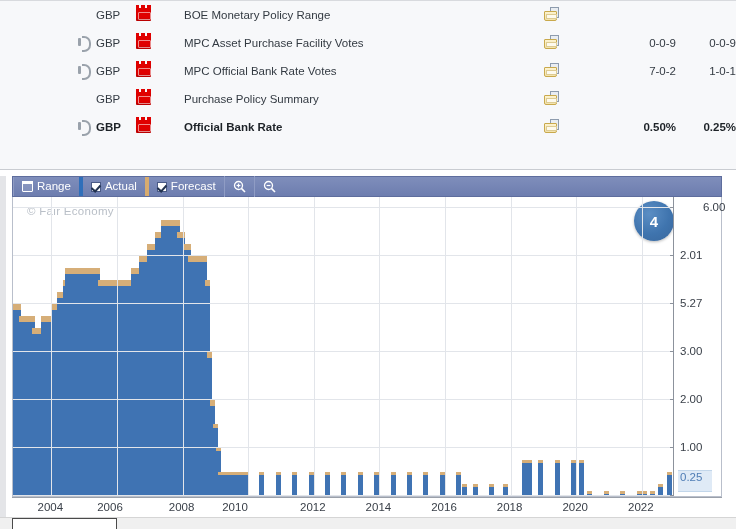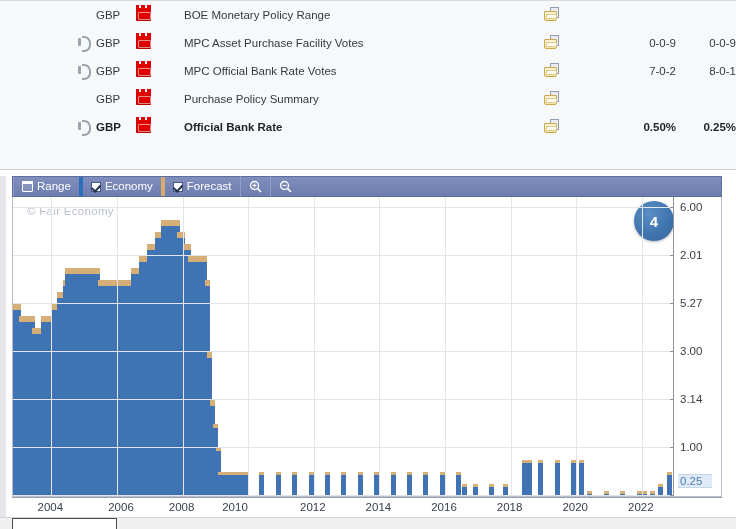--- a/index.html
+++ b/index.html
@@ -171,21 +171,21 @@
   .yaxis {
     position:relative; width:48px; background:#fff;
     border-left:1px solid #8c929c;
   }
   .ylab {
     position:absolute; left:6px; font-size:11.5px; color:#3a4049;
     transform:translateY(-50%); white-space:nowrap;
   }
   .ylab.hl {
     left:4px; color:#4f7db5; background:#dfeaf6;
-    padding:0 10px 0 2px; border-top:1px solid #c2d6ea; border-bottom:1px solid #c2d6ea;
+    padding:0 10px 8px 2px; border-top:1px solid #c2d6ea; border-bottom:1px solid #c2d6ea;
   }
   .ytick { position:absolute; left:-4px; width:4px; height:1px; background:#8c929c; }
 
   
   .xaxis {
     position:absolute; left:0; top:321px; width:710px; height:22px;
     border-top:1px solid #9aa0aa;
   }
   .xlab {
     position:absolute; top:3px; font-size:11.5px; color:#3a4049;
@@ -235,21 +235,21 @@
             <td class="c-prev">0-0-9</td>
           </tr>
           <tr>
             <td class="c-time"></td>
             <td class="c-sound"><span class="snd-icon"></span></td>
             <td class="c-cur">GBP</td>
             <td class="c-imp"><span class="imp-icon"></span></td>
             <td class="c-title">MPC Official Bank Rate Votes</td>
             <td class="c-detail"><span class="det-icon"><span class="pg"></span><span class="fd"></span></span></td>
             <td class="c-actual">7-0-2</td>
-            <td class="c-prev">8-0-1</td>
+            <td class="c-prev">1-0-1</td>
           </tr>
           <tr>
             <td class="c-time"></td>
             <td class="c-sound"></td>
             <td class="c-cur">GBP</td>
             <td class="c-imp"><span class="imp-icon"></span></td>
             <td class="c-title">Purchase Policy Summary</td>
             <td class="c-detail"><span class="det-icon"><span class="pg"></span><span class="fd"></span></span></td>
             <td class="c-actual"></td>
             <td class="c-prev"></td>
@@ -275,21 +275,21 @@
     <div class="chart-toolbar">
 
       <div class="ct-btn">
         <span class="cal-ico"></span>
         <span>Range</span>
       </div>
 
       <div class="ct-sep-blue"></div>
       <div class="ct-btn" style="border-left:none">
         <span class="ct-chk"></span>
-        <span>Economy</span>
+        <span>Actual</span>
       </div>
 
       <div class="ct-sep-tan"></div>
       <div class="ct-btn" style="border-left:none">
         <span class="ct-chk"></span>
         <span>Forecast</span>
       </div>
 
       <div class="mag">
         <svg width="13" height="13" viewBox="0 0 13 13">
@@ -794,41 +794,41 @@
           <div class="grid-v" style="left: 169.592px;"></div>
           <div class="grid-v" style="left: 235.199px;"></div>
           <div class="grid-v" style="left: 300.805px;"></div>
           <div class="grid-v" style="left: 366.412px;"></div>
           <div class="grid-v" style="left: 432.018px;"></div>
           <div class="grid-v" style="left: 497.624px;"></div>
           <div class="grid-v" style="left: 563.231px;"></div>
           <div class="grid-v" style="left: 628.837px;"></div>
         </div>
       <div class="yaxis" id="yaxis">
-          <div class="ylab" style="top: 9.6129px;">6.00</div>
+          <div class="ylab" style="top: 9.6129px; margin-left: 23px;">6.00</div>
           <div class="ytick" style="top: 9.6129px;"></div>
           <div class="ylab" style="top: 57.6774px;">2.01</div>
           <div class="ytick" style="top: 57.6774px;"></div>
           <div class="ylab" style="top: 105.742px;">5.27</div>
           <div class="ytick" style="top: 105.742px;"></div>
           <div class="ylab" style="top: 153.806px;">3.00</div>
           <div class="ytick" style="top: 153.806px;"></div>
-          <div class="ylab" style="top: 201.871px;">3.14</div>
+          <div class="ylab" style="top: 201.871px;">2.00</div>
           <div class="ytick" style="top: 201.871px;"></div>
           <div class="ylab" style="top: 249.935px;">1.00</div>
           <div class="ytick" style="top: 249.935px;"></div>
           <div class="ylab" style="top: 298px; margin-top: 34px;">0.00</div>
           <div class="ytick" style="top: 298px;"></div>
           <div class="ylab hl" style="top: 283.984px;">0.25</div>
         </div>
     </div>
 
     <div class="xaxis" id="xaxis">
         <div class="xlab" style="left: 38.3797px;">2004</div>
-        <div class="xlab" style="left: 109px;">2006</div>
+        <div class="xlab" style="left: 98px;">2006</div>
         <div class="xlab" style="left: 169.592px;">2008</div>
         <div class="xlab" style="left: 223px;">2010</div>
         <div class="xlab" style="left: 300.805px;">2012</div>
         <div class="xlab" style="left: 366.412px;">2014</div>
         <div class="xlab" style="left: 432.018px;">2016</div>
         <div class="xlab" style="left: 497.624px;">2018</div>
         <div class="xlab" style="left: 563.231px;">2020</div>
         <div class="xlab" style="left: 628.837px;">2022</div>
       </div>
   </div>

